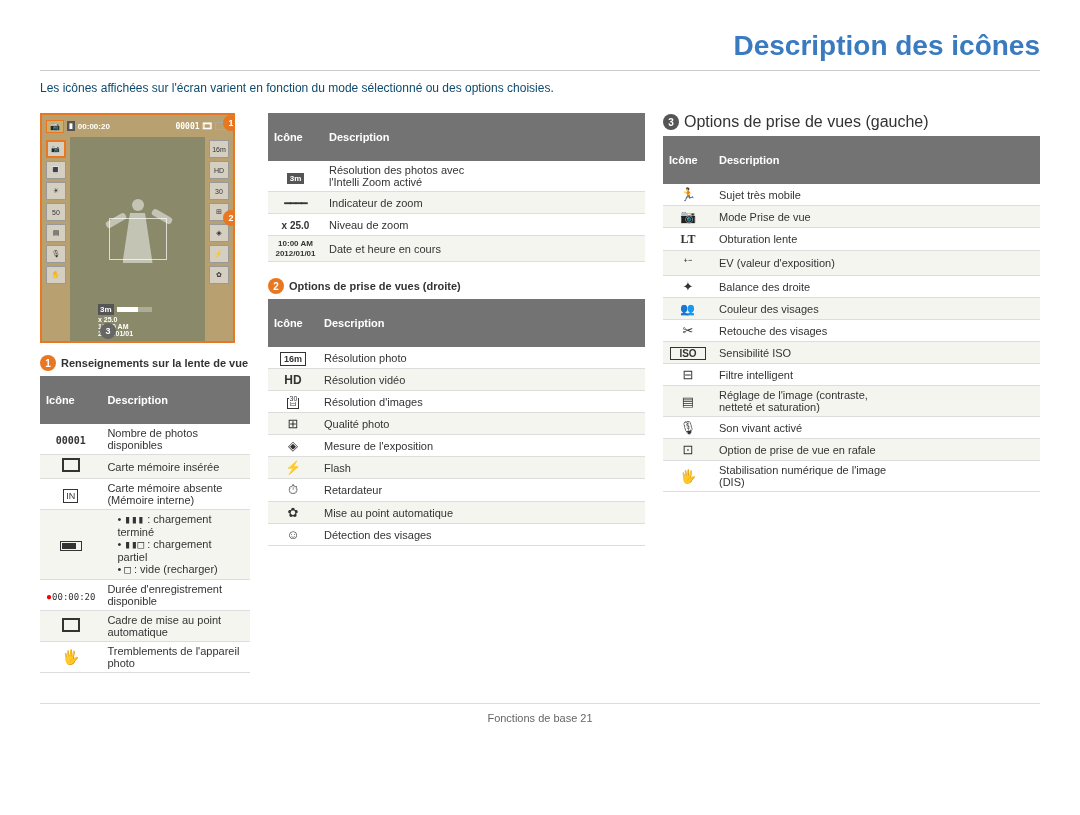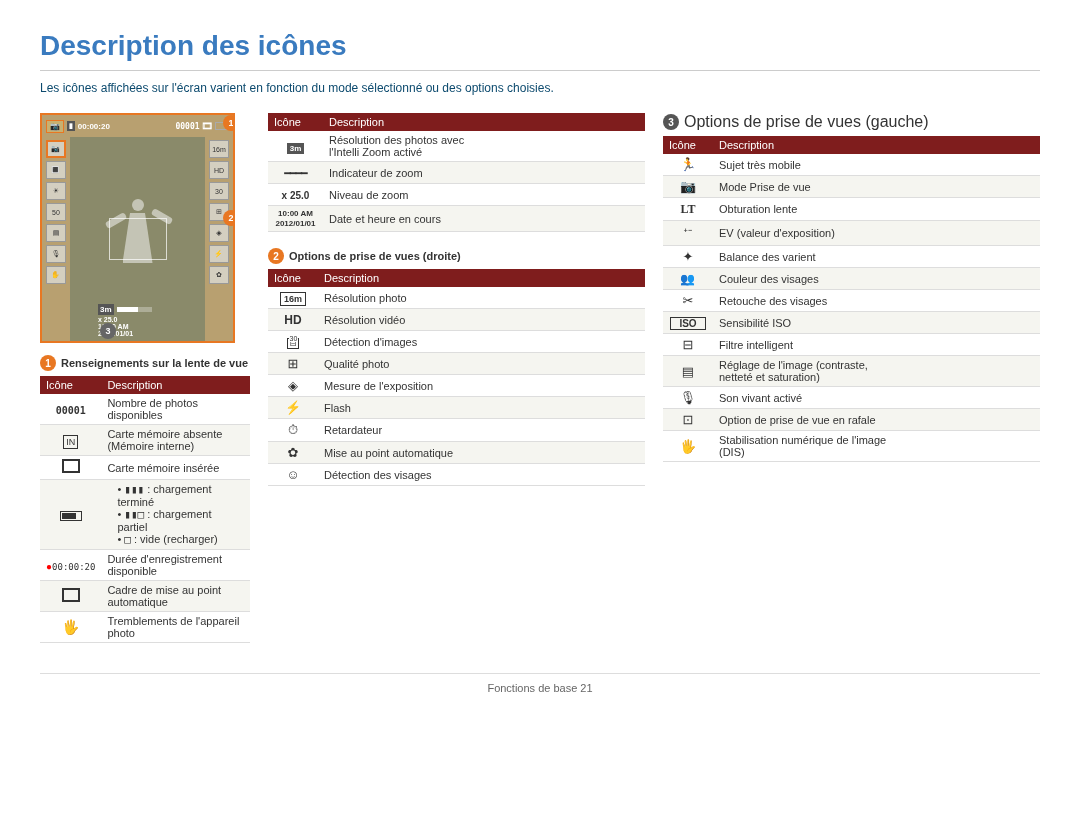--- a/index.html
+++ b/index.html
@@ -12,20 +12,21 @@
       width: 1080px;
       min-height: 815px;
     }
     h1 {
       font-size: 28px;
       color: #3a7bbf;
       font-weight: bold;
       border-bottom: 1px solid #ccc;
       padding-bottom: 8px;
       margin-bottom: 10px;
+      text-align: right;
     }
     .subtitle {
       font-size: 12px;
       color: #0c4a6e;
       margin-bottom: 18px;
     }
     .main-content {
       display: flex;
       gap: 18px;
       align-items: flex-start;
@@ -126,25 +127,25 @@
       display: flex;
       align-items: center;
       gap: 5px;
     }
     table {
       width: 100%;
       border-collapse: collapse;
       font-size: 11px;
     }
     table th {
-      background: #7f1d1d;
+      background: #737373;
       color: #fff;
-      padding: 3px 6px;
+      padding: 18px 6px;
       text-align: left;
-      font-weight: normal;
+      font-weight: bold;
       font-size: 11px;
     }
     table td {
       padding: 3px 6px;
       border-bottom: 1px solid #ddd;
       vertical-align: middle;
     }
     table tr:nth-child(even) td { background: #f5f5f0; }
     table tr:nth-child(odd) td { background: #fff; }
     .icon-cell {
@@ -264,26 +265,26 @@
             <th style="width:42px;">Icône</th>
             <th>Description</th>
           </tr>
         </thead>
         <tbody>
           <tr>
             <td class="icon-cell"><span style="font-family:monospace;font-weight:bold;font-size:10px;">00001</span></td>
             <td>Nombre de photos disponibles</td>
           </tr>
           <tr>
+            <td class="icon-cell"><span class="icon-frame"></span></td>
+            <td>Carte mémoire insérée</td>
+          </tr>
+          <tr>
             <td class="icon-cell"><span style="border:1.5px solid #333;padding:1px 2px;font-size:9px;">IN</span></td>
             <td>Carte mémoire absente<br>(Mémoire interne)</td>
-          </tr>
-          <tr>
-            <td class="icon-cell"><span class="icon-frame"></span></td>
-            <td>Carte mémoire insérée</td>
           </tr>
           <tr>
             <td class="icon-cell">
               <div style="border:1.5px solid #333;width:22px;height:10px;display:inline-flex;align-items:center;padding:1px;position:relative;margin:auto;">
                 <div style="width:80%;height:100%;background:#333;"></div>
               </div>
             </td>
             <td>
               <ul class="bullet-list">
                 <li>• <span style="font-family:monospace;">▮▮▮</span> : chargement terminé</li>
@@ -361,21 +362,21 @@
             <td class="icon-cell"><span style="font-weight:bold;font-size:12px;">HD</span></td>
             <td>Résolution vidéo</td>
           </tr>
           <tr>
             <td class="icon-cell">
               <span style="border:1.5px solid #333;font-size:8px;padding:0 2px;position:relative;display:inline-block;">
                 <span style="font-size:7px;position:absolute;top:-4px;right:0;background:#fff;padding:0 1px;">30</span>
                 ⊟
               </span>
             </td>
-            <td>Détection d'images</td>
+            <td>Résolution d'images</td>
           </tr>
           <tr>
             <td class="icon-cell"><span style="font-size:13px;">⊞</span></td>
             <td>Qualité photo</td>
           </tr>
           <tr>
             <td class="icon-cell"><span style="font-size:13px;">◈</span></td>
             <td>Mesure de l'exposition</td>
           </tr>
           <tr>
@@ -423,21 +424,21 @@
         <tr>
           <td class="icon-cell"><span style="font-size:12px;font-weight:bold;font-family:serif;">LT</span></td>
           <td>Obturation lente</td>
         </tr>
         <tr>
           <td class="icon-cell"><span style="font-size:13px;">⁺⁻</span></td>
           <td>EV (valeur d'exposition)</td>
         </tr>
         <tr>
           <td class="icon-cell"><span style="font-size:13px;">✦</span></td>
-          <td>Balance des varient</td>
+          <td>Balance des droite</td>
         </tr>
         <tr>
           <td class="icon-cell"><span style="font-size:12px;">👥</span></td>
           <td>Couleur des visages</td>
         </tr>
         <tr>
           <td class="icon-cell"><span style="font-size:13px;">✂</span></td>
           <td>Retouche des visages</td>
         </tr>
         <tr>

